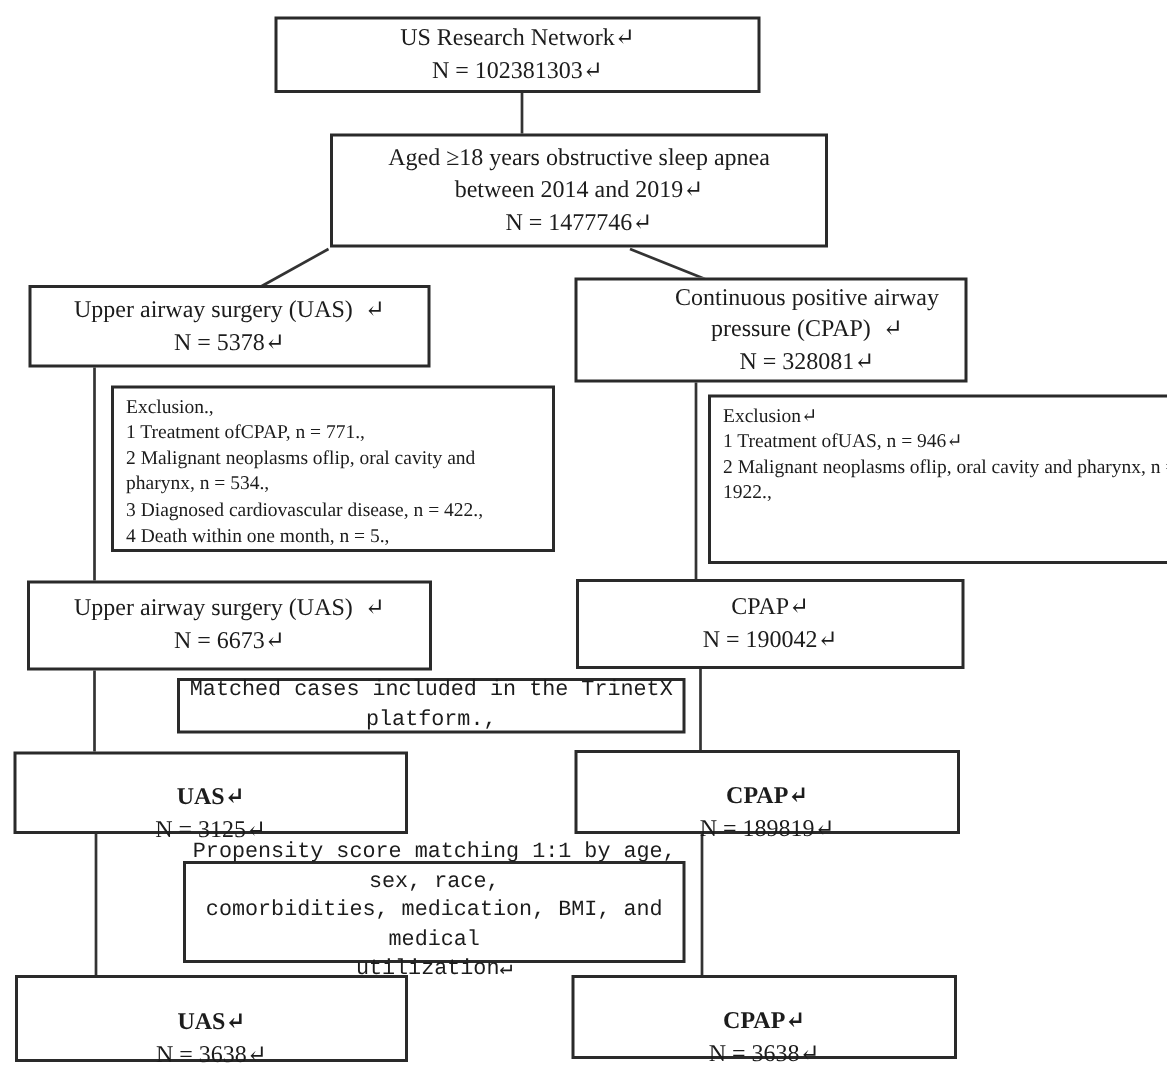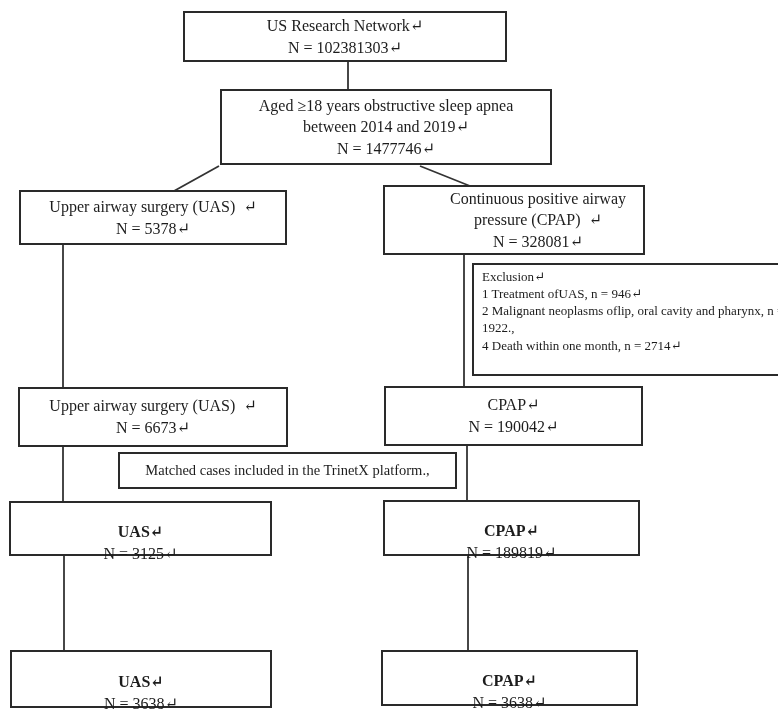--- a/index.html
+++ b/index.html
@@ -11,21 +11,21 @@
   .box{
     position:absolute;background:#ffffff;border:2px solid #2a2a2a;box-sizing:border-box;
     display:flex;flex-direction:column;justify-content:center;align-items:center;
     text-align:center;font-size:16px;line-height:1.35;
   }
   .box .ln{white-space:pre-wrap;}
   .excl{
     justify-content:flex-start;align-items:flex-start;text-align:left;
     font-size:13px;line-height:1.32;padding:3px 4px 3px 8px;
   }
-  .note{font-size:14.5px;}
+  .note{font-size:14.5px;font-family:Liberation Mono, monospace;}
   .b{font-weight:bold;margin-top:28px;}
   
   #network      {left:183px;top:11px; width:324px;height:51px;}
   #aged         {left:176px;top:89px; width:332px;height:76px;margin-left:44px;}
   #uas-initial  {left:19px; top:190px;width:268px;height:55px;}
   #cpap-initial {left:383px;top:185px;width:262px;height:70px;padding-left:48px;}
   #uas-excl     {left:74px; top:257px;width:296px;height:111px;}
   #cpap-excl    {left:472px;top:263px;width:328px;height:113px;}
   #uas-after    {left:18px; top:387px;width:270px;height:60px;}
   #cpap-after   {left:384px;top:386px;width:259px;height:60px;}
@@ -70,26 +70,32 @@
     <div class="ln">Upper airway surgery (UAS)  ↵</div>
     <div class="ln">N = 5378↵</div>
   </div>
 
   <div class="box" id="cpap-initial">
     <div class="ln">Continuous positive airway</div>
     <div class="ln">pressure (CPAP)  ↵</div>
     <div class="ln">N = 328081↵</div>
   </div>
 
+  <div class="box excl" id="uas-excl">
+    <div class="ln">Exclusion.,</div>
+    <div class="ln">1 Treatment ofCPAP, n = 771.,</div>
+    <div class="ln">2 Malignant neoplasms oflip, oral cavity and pharynx, n = 534.,</div>
+    <div class="ln">3 Diagnosed cardiovascular disease, n = 422.,</div>
+    <div class="ln">4 Death within one month, n = 5.,</div>
+  </div>
 
   <div class="box excl" id="cpap-excl">
     <div class="ln">Exclusion↵</div>
     <div class="ln">1 Treatment ofUAS, n = 946↵</div>
     <div class="ln">2 Malignant neoplasms oflip, oral cavity and pharynx, n = 1922.,</div>
-    <div class="ln">4 Death within one month, n = 2714↵</div>
   </div>
 
   <div class="box" id="uas-after">
     <div class="ln">Upper airway surgery (UAS)  ↵</div>
     <div class="ln">N = 6673↵</div>
   </div>
 
   <div class="box" id="cpap-after">
     <div class="ln">CPAP↵</div>
     <div class="ln">N = 190042↵</div>
@@ -102,20 +108,25 @@
   <div class="box" id="uas-matched">
     <div class="ln b">UAS↵</div>
     <div class="ln">N = 3125↵</div>
   </div>
 
   <div class="box" id="cpap-matched">
     <div class="ln b">CPAP↵</div>
     <div class="ln">N = 189819↵</div>
   </div>
 
+  <div class="box note" id="propensity">
+    <div class="ln">Propensity score matching 1:1 by age, sex, race,</div>
+    <div class="ln">comorbidities, medication, BMI, and medical</div>
+    <div class="ln">utilization↵</div>
+  </div>
 
   <div class="box" id="uas-final">
     <div class="ln b">UAS↵</div>
     <div class="ln">N = 3638↵</div>
   </div>
 
   <div class="box" id="cpap-final">
     <div class="ln b">CPAP↵</div>
     <div class="ln">N = 3638↵</div>
   </div>

